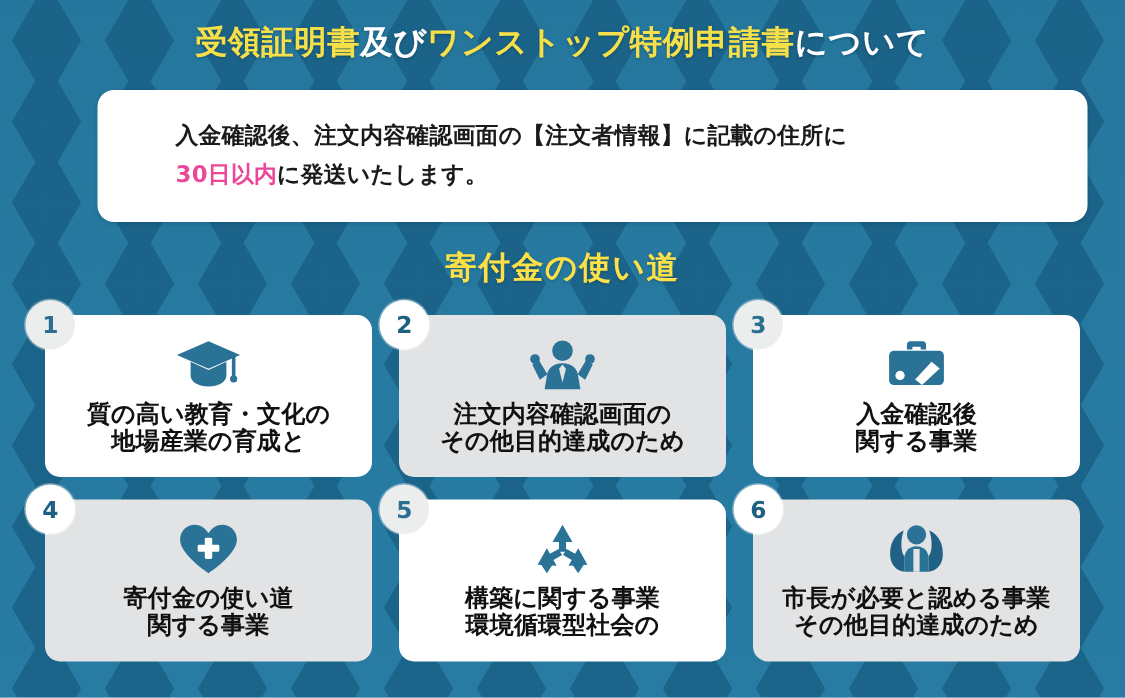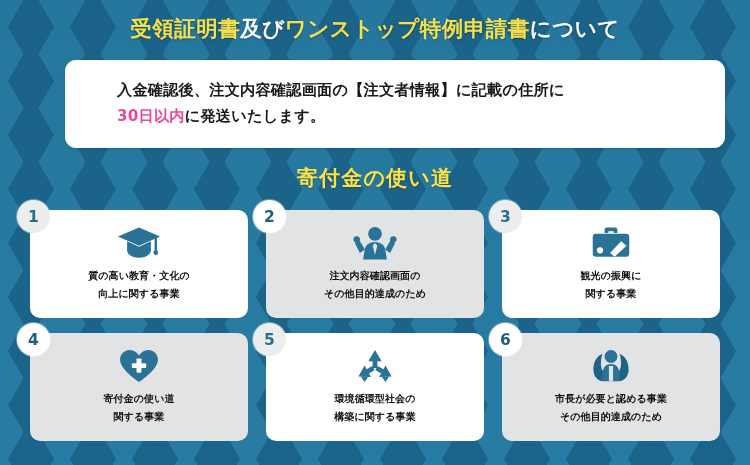--- a/index.html
+++ b/index.html
@@ -143,21 +143,21 @@
     display: flex;
     align-items: center;
     justify-content: center;
     margin-bottom: 4px;
   }
   .card-icon svg { display: block; }
 
   .card-text {
     text-align: center;
     color: #111111;
-    font-size: 10px;
+    font-size: 16px;
     font-weight: bold;
     line-height: 17.5px;
     letter-spacing: 0.1px;
     white-space: nowrap;
   }
 </style>
 </head>
 <body>
 
 <div id="page">
@@ -185,21 +185,21 @@
       <div class="card-icon">
         <svg width="44" height="36" viewBox="0 0 48 38">
           <polygon points="24,2 47,12 24,22 1,12" fill="#2a7296"></polygon>
           <path d="M11 17 L11 27 C11 32 17 35 24 35 C31 35 37 32 37 27 L37 17 L24 23 Z" fill="#2a7296"></path>
           <rect x="41" y="13" width="2.6" height="15" fill="#2a7296"></rect>
           <circle cx="42.3" cy="29.5" r="2.6" fill="#2a7296"></circle>
         </svg>
       </div>
       <div class="card-text">
         <div>質の高い教育・文化の</div>
-        <div>向上に関する事業</div>
+        <div>地場産業の育成と</div>
       </div>
     </div>
 
     <div class="card gray">
       <div class="badge b-white">2</div>
       <div class="card-icon">
         <svg width="44" height="36" viewBox="0 0 48 38">
           <circle cx="24" cy="9" r="7.5" fill="#2a7296"></circle>
           <path d="M24 18 C17 18 13 22 12.5 28 L11 37 L37 37 L35.5 28 C35 22 31 18 24 18 Z" fill="#2a7296"></path>
           <path d="M13 26 L7 16 L2 19 L7.5 30 Z" fill="#2a7296"></path>
@@ -219,21 +219,21 @@
       <div class="badge b-light">3</div>
       <div class="card-icon">
         <svg width="42" height="36" viewBox="0 0 46 38">
           <path d="M16 8 L16 4.5 C16 3 17 2 18.5 2 L27.5 2 C29 2 30 3 30 4.5 L30 8 L26 8 L26 6 L20 6 L20 8 Z" fill="#2a7296"></path>
           <rect x="3" y="9" width="40" height="25" rx="3.5" fill="#2a7296"></rect>
           <circle cx="11" cy="27" r="3.4" fill="#ffffff"></circle>
           <polygon points="22,30 34,17 40,22 27,34" fill="#ffffff"></polygon>
         </svg>
       </div>
       <div class="card-text">
-        <div>観光の振興に</div>
+        <div>入金確認後</div>
         <div>関する事業</div>
       </div>
     </div>
 
     <div class="card gray">
       <div class="badge b-white">4</div>
       <div class="card-icon">
         <svg width="42" height="36" viewBox="0 0 44 38">
           <path d="M22 36 C22 36 2 23 2 12.5 C2 6.5 6.5 2 12.2 2 C16.2 2 19.8 4.3 22 8 C24.2 4.3 27.8 2 31.8 2 C37.5 2 42 6.5 42 12.5 C42 23 22 36 22 36 Z" fill="#2a7296"></path>
           <rect x="19.4" y="11" width="5.2" height="15" rx="1" fill="#ffffff"></rect>
@@ -255,22 +255,22 @@
             <path d="M3.5 30 L10 18.5 L12.2 22.4 L18.2 19 L20.7 23.3 L14.6 26.8 L16.9 30.7 Z"></path>
             <path d="M38.5 30 L25.2 30.7 L27.5 26.8 L21.4 23.3 L23.9 19 L29.9 22.4 L32.1 18.5 Z"></path>
           </g>
           <g fill="#2a7296" transform="translate(0,4)">
             <polygon points="6,26 14,26 10,32"></polygon>
             <polygon points="28,26 36,26 32,32"></polygon>
           </g>
         </svg>
       </div>
       <div class="card-text">
+        <div>構築に関する事業</div>
         <div>環境循環型社会の</div>
-        <div>構築に関する事業</div>
       </div>
     </div>
 
     <div class="card gray">
       <div class="badge b-white">6</div>
       <div class="card-icon">
         <svg width="40" height="36" viewBox="0 0 42 38">
           <circle cx="21" cy="9" r="6.8" fill="#2a7296"></circle>
           <path d="M21 17 C16 17 12.5 20.5 12.5 25.5 L12.5 35 L29.5 35 L29.5 25.5 C29.5 20.5 26 17 21 17 Z" fill="#2a7296"></path>
           <path d="M12 6 C5 9 2 16 2.5 24 C3 31 8 35 12.5 35 L12.5 24 C10 22 9.5 13 12 6 Z" fill="#1f6285"></path>

